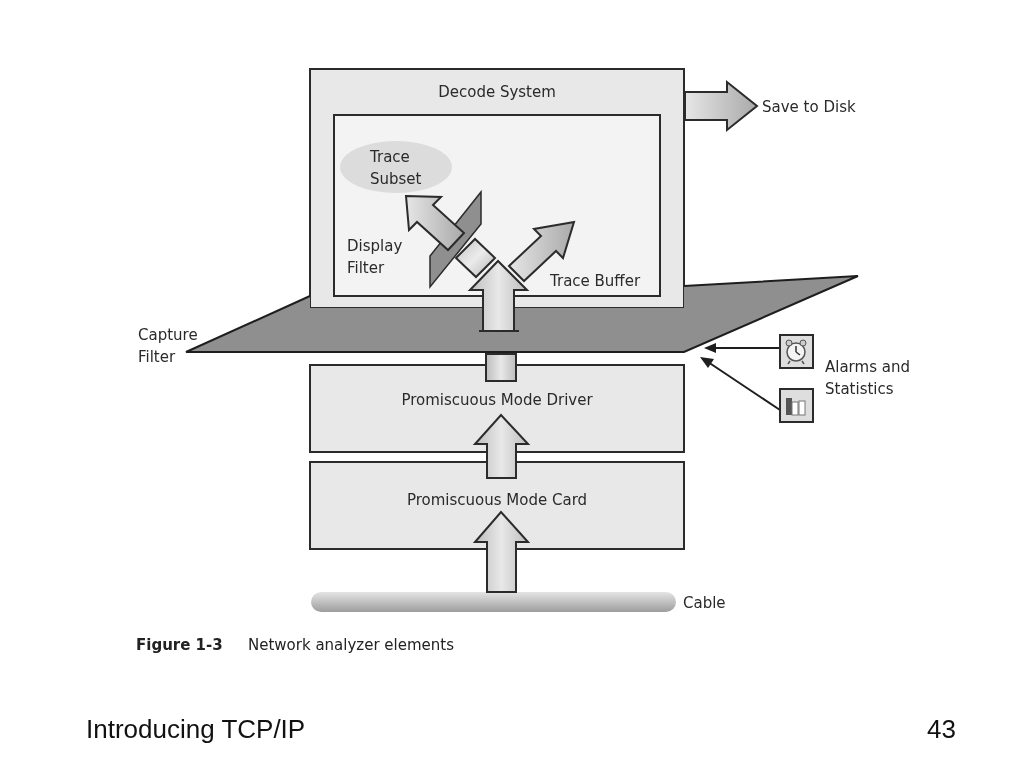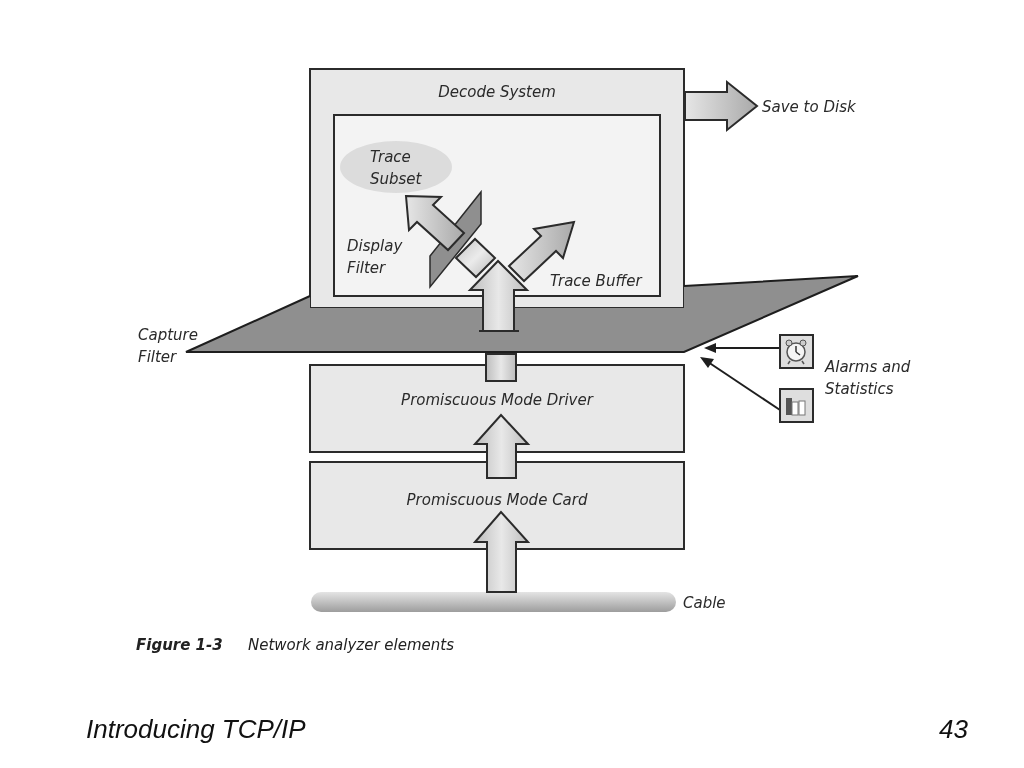--- a/index.html
+++ b/index.html
@@ -7,21 +7,20 @@
       padding: 0;
       background: #ffffff;
       width: 1024px;
       height: 768px;
       overflow: hidden;
     }
     #stage {
       position: relative;
       width: 1024px;
       height: 768px;
-      font-style: italic;
     }
     svg#diagram {
       position: absolute;
       left: 0;
       top: 0;
     }
     .lbl {
       font-family: "DejaVu Sans", sans-serif;
       font-size: 15px;
       fill: #2a2a2a;
@@ -39,21 +38,21 @@
     }
     .footer {
       position: absolute;
       font-family: "Liberation Sans", sans-serif;
       font-size: 26px;
       color: #111;
       top: 714px;
       margin-left: 16px;
     }
     #footer-title { left: 70px; }
-    #footer-page { right: 56px; }
+    #footer-page { right: 68px; }
   </style>
 </head>
 <body>
 
 <div id="stage">
   <svg id="diagram" width="1024" height="768" viewBox="0 0 1024 768">
     <defs>
       <linearGradient id="arrowGrad" x1="0" y1="0" x2="1" y2="0">
         <stop offset="0" stop-color="#e6e6e6"></stop>
         <stop offset="1" stop-color="#a9a9a9"></stop>

